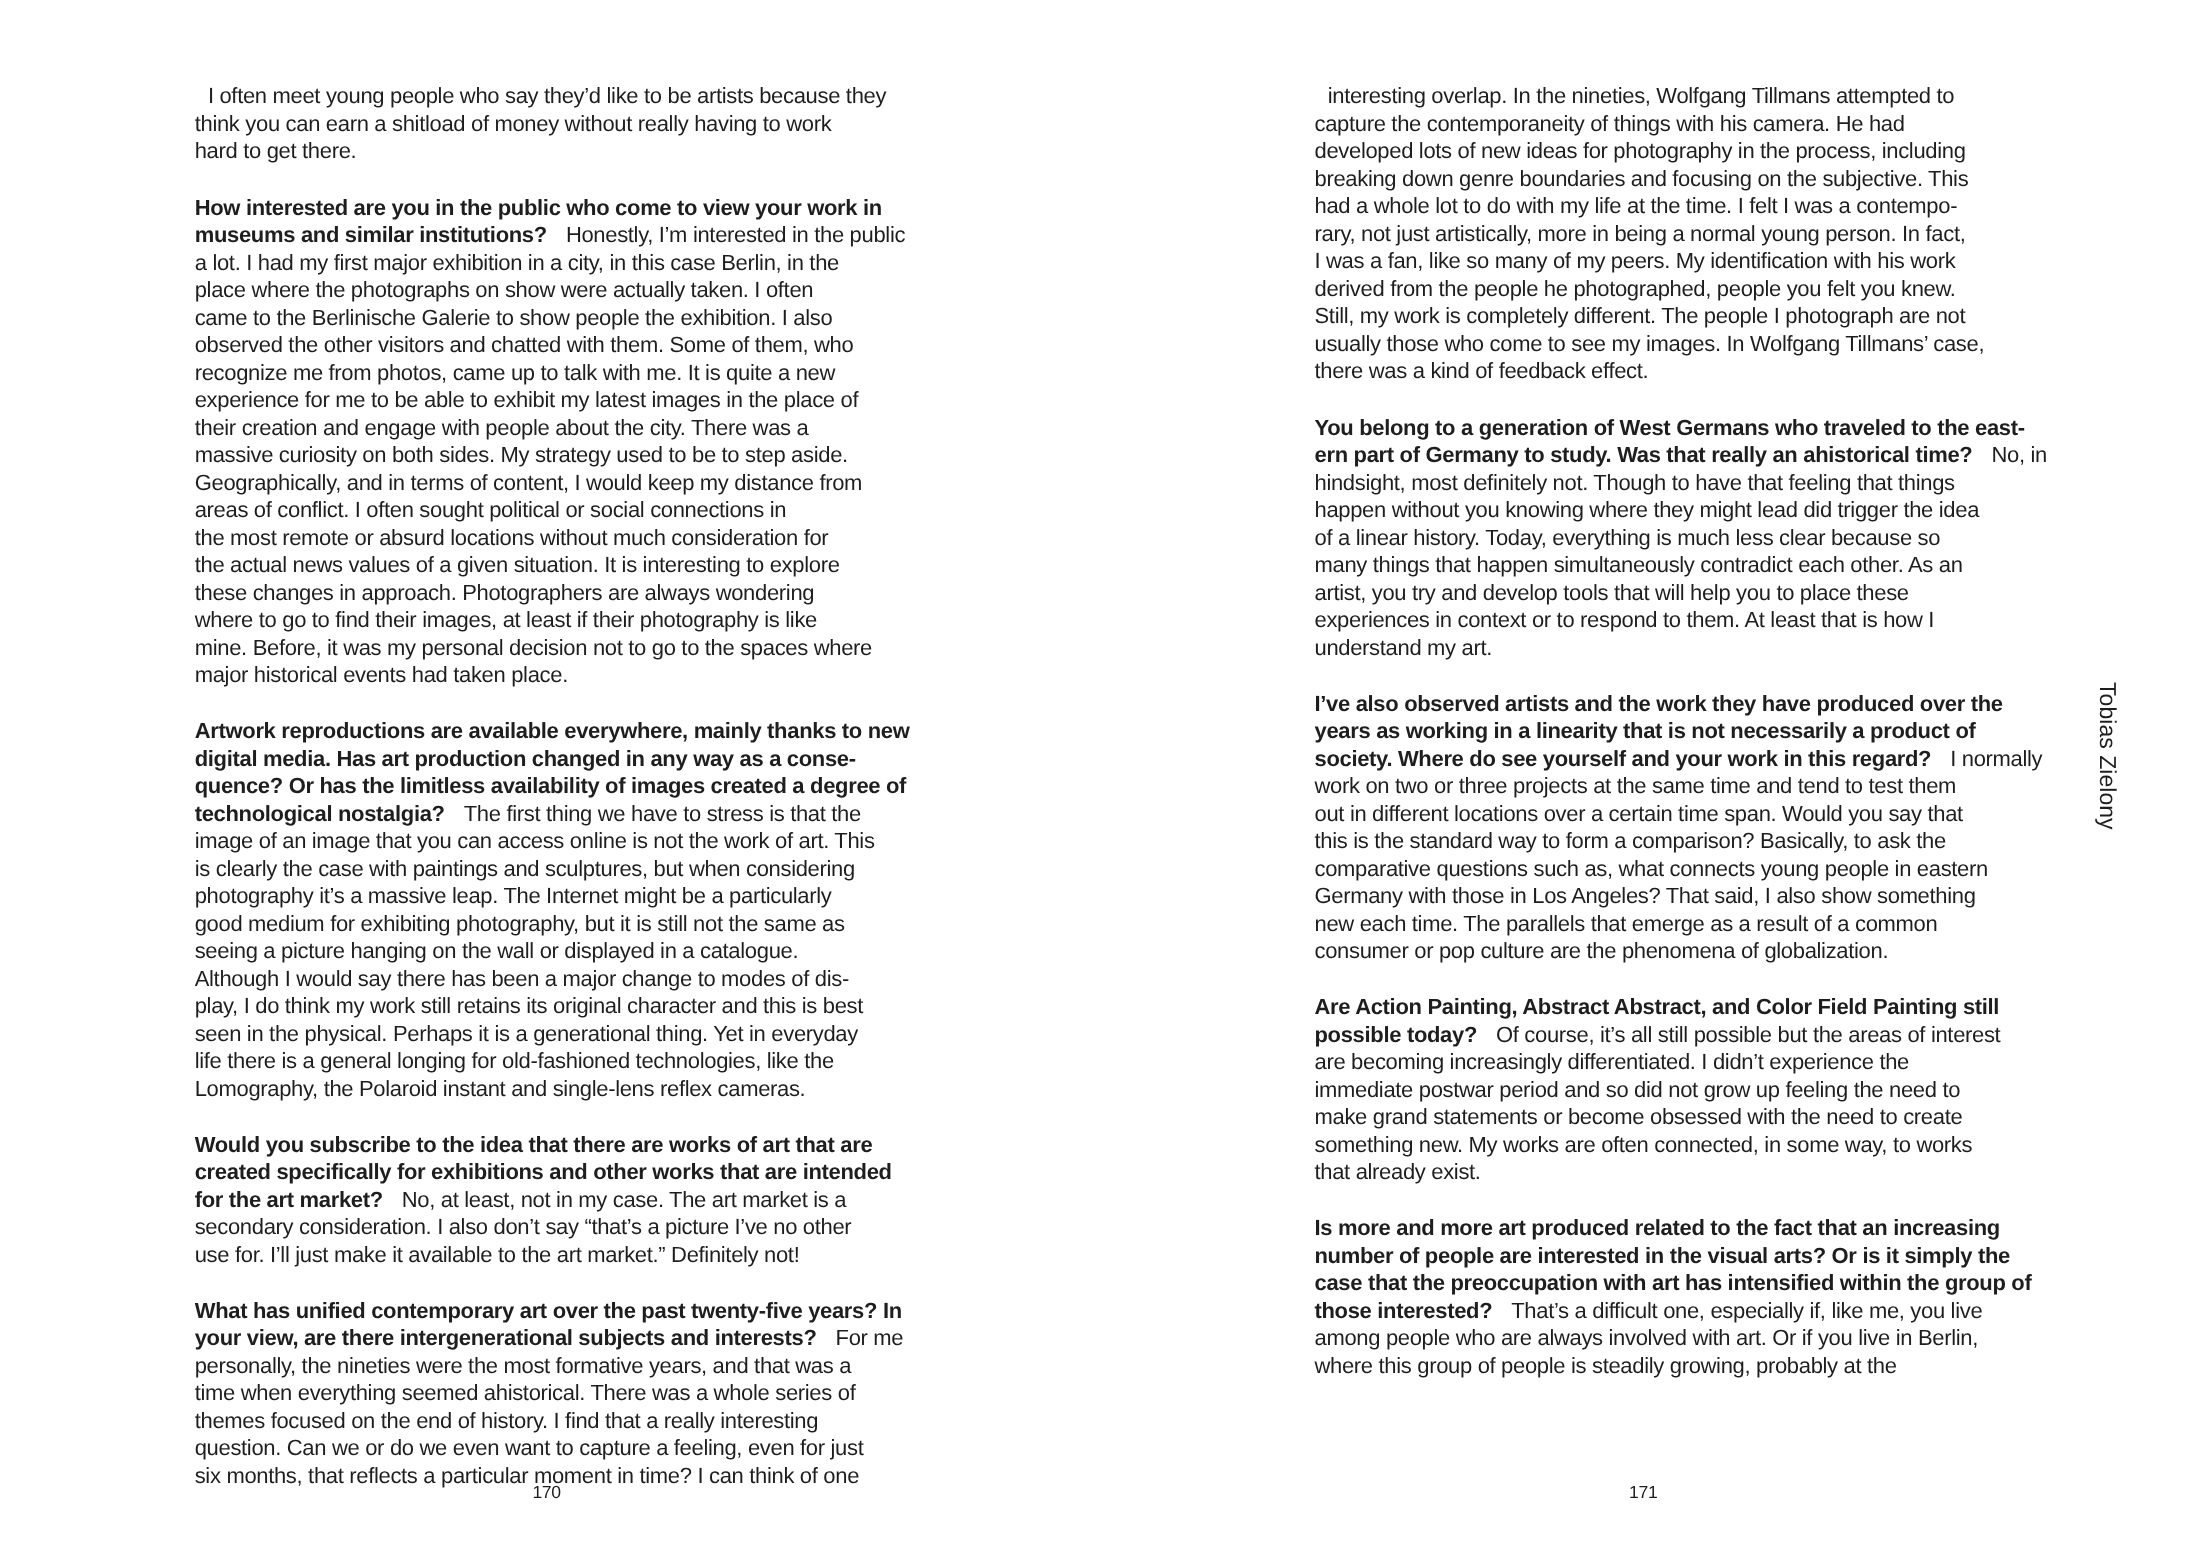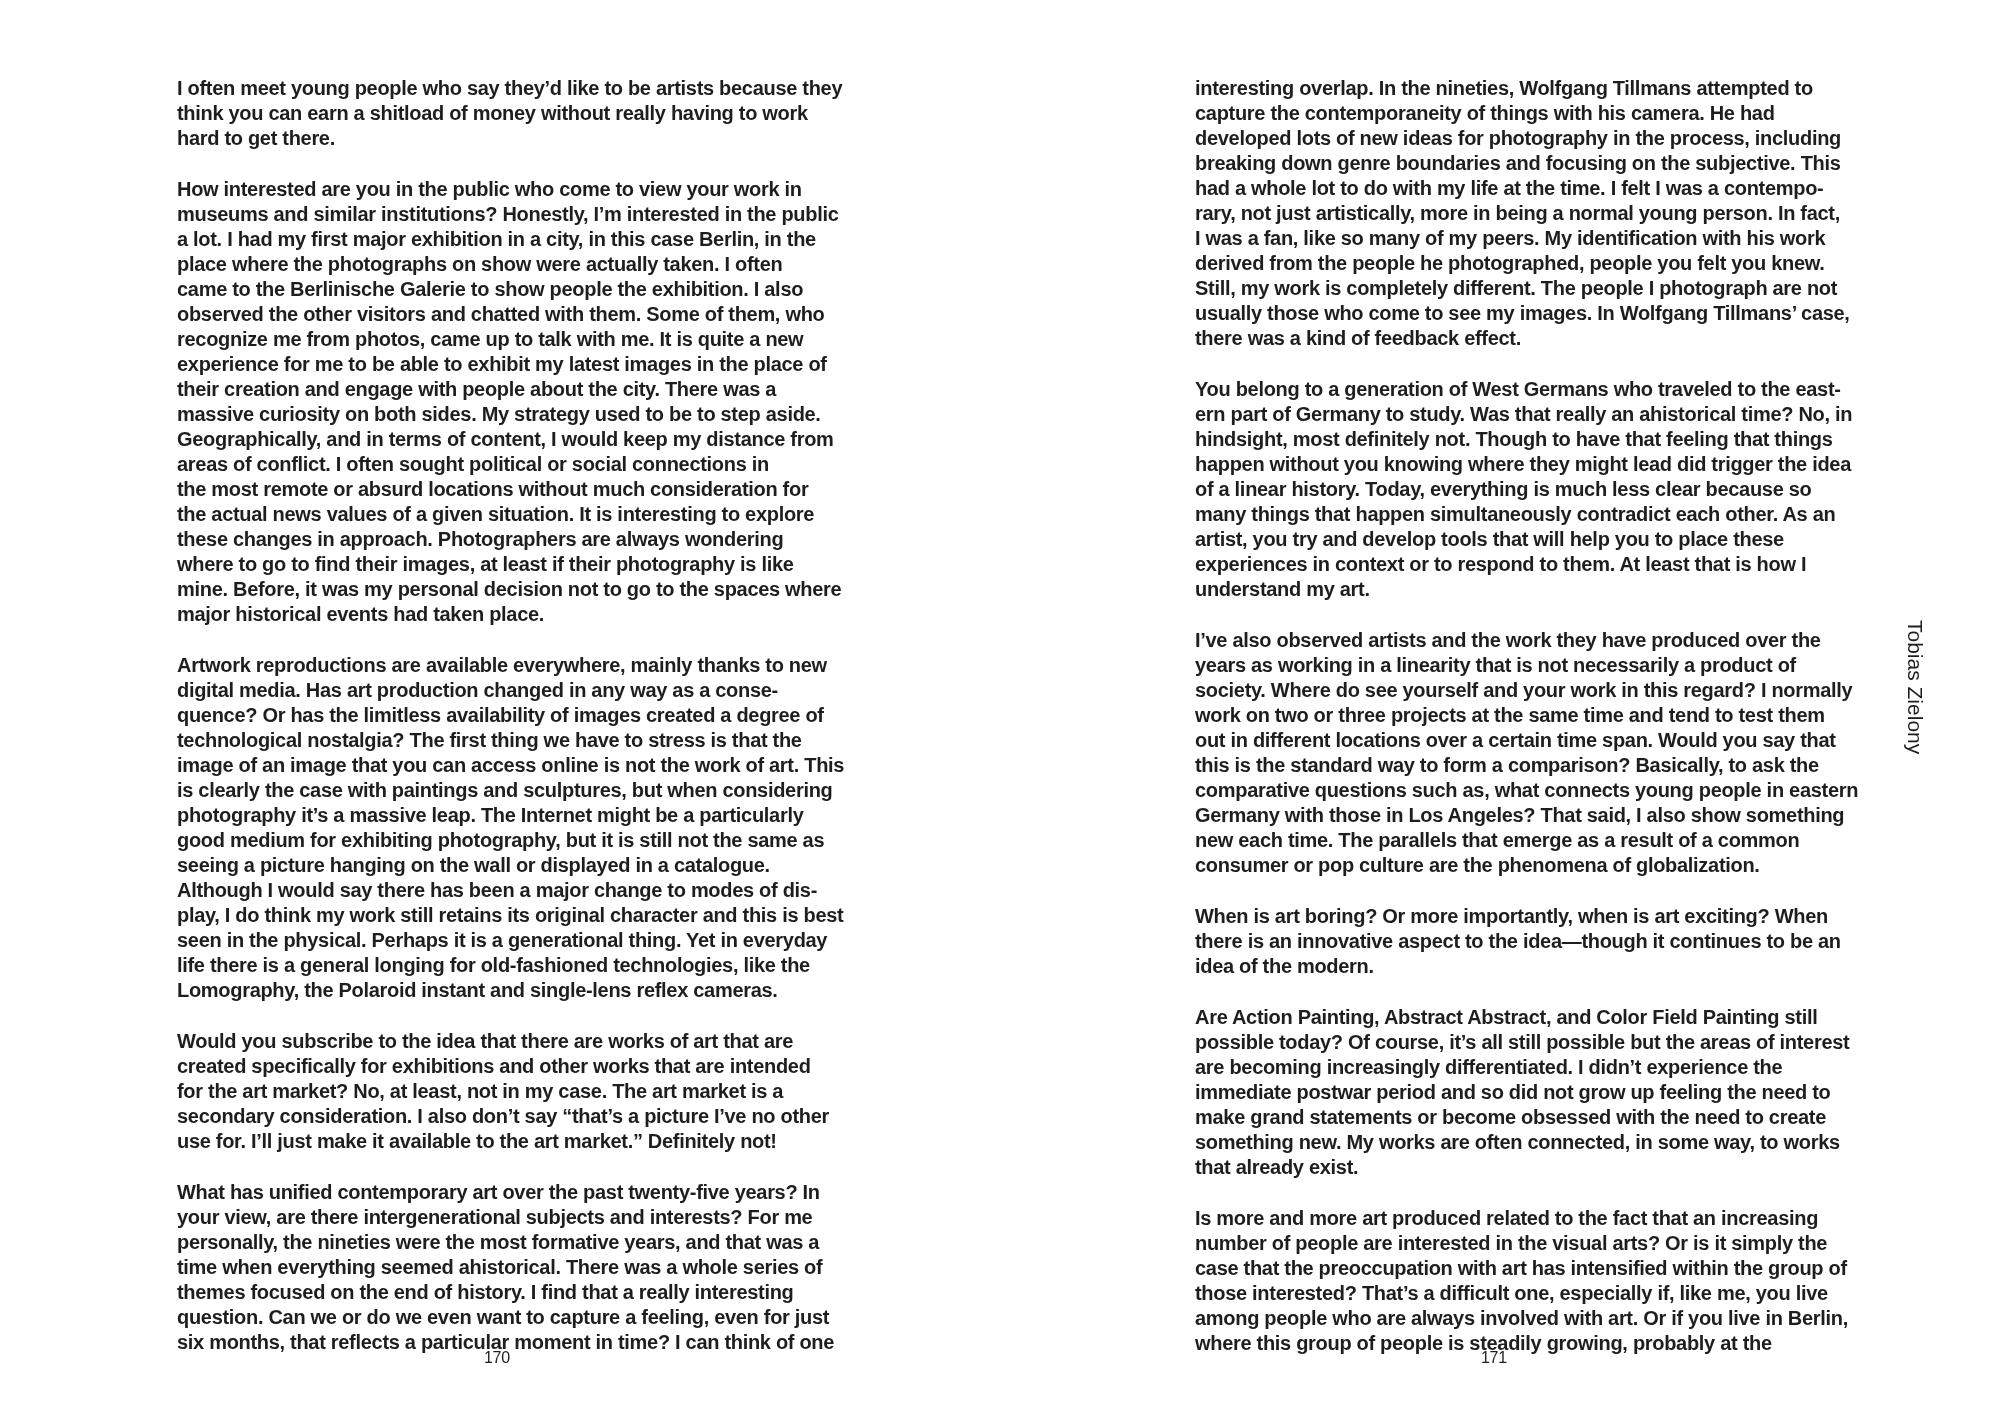--- a/index.html
+++ b/index.html
@@ -28,22 +28,23 @@
     font-size: 20px;
     line-height: 25px;
     letter-spacing: -0.3px;
     text-align: left;
   }
   .text-column .q {
     font-weight: 700;
     white-space: pre-line;
   }
   .text-column .a {
-    font-weight: 700;
+    font-weight: 400;
     white-space: pre-line;
+    margin-left: 12px;
   }
   .page-number {
     position: absolute;
     top: 1345px;
     font-size: 16px;
     line-height: 25px;
     letter-spacing: -0.3px;
   }
   .pn-left  { left: 484px; }
   .pn-right { left: 1481px; }
@@ -137,23 +138,20 @@
       <p><span class="q">I’ve also observed artists and the work they have produced over the
 years as working in a linearity that is not necessarily a product of
 society. Where do see yourself and your work in this regard?</span> <span class="a">I normally
 work on two or three projects at the same time and tend to test them
 out in different locations over a certain time span. Would you say that
 this is the standard way to form a comparison? Basically, to ask the
 comparative questions such as, what connects young people in eastern
 Germany with those in Los Angeles? That said, I also show something
 new each time. The parallels that emerge as a result of a common
 consumer or pop culture are the phenomena of globalization.</span></p>
-      <p><span class="q">When is art boring? Or more importantly, when is art exciting?</span> <span class="a">When
-there is an innovative aspect to the idea—though it continues to be an
-idea of the modern.</span></p>
       <p><span class="q">Are Action Painting, Abstract Abstract, and Color Field Painting still
 possible today?</span> <span class="a">Of course, it’s all still possible but the areas of interest
 are becoming increasingly differentiated. I didn’t experience the
 immediate postwar period and so did not grow up feeling the need to
 make grand statements or become obsessed with the need to create
 something new. My works are often connected, in some way, to works
 that already exist.</span></p>
       <p><span class="q">Is more and more art produced related to the fact that an increasing
 number of people are interested in the visual arts? Or is it simply the
 case that the preoccupation with art has intensified within the group of

